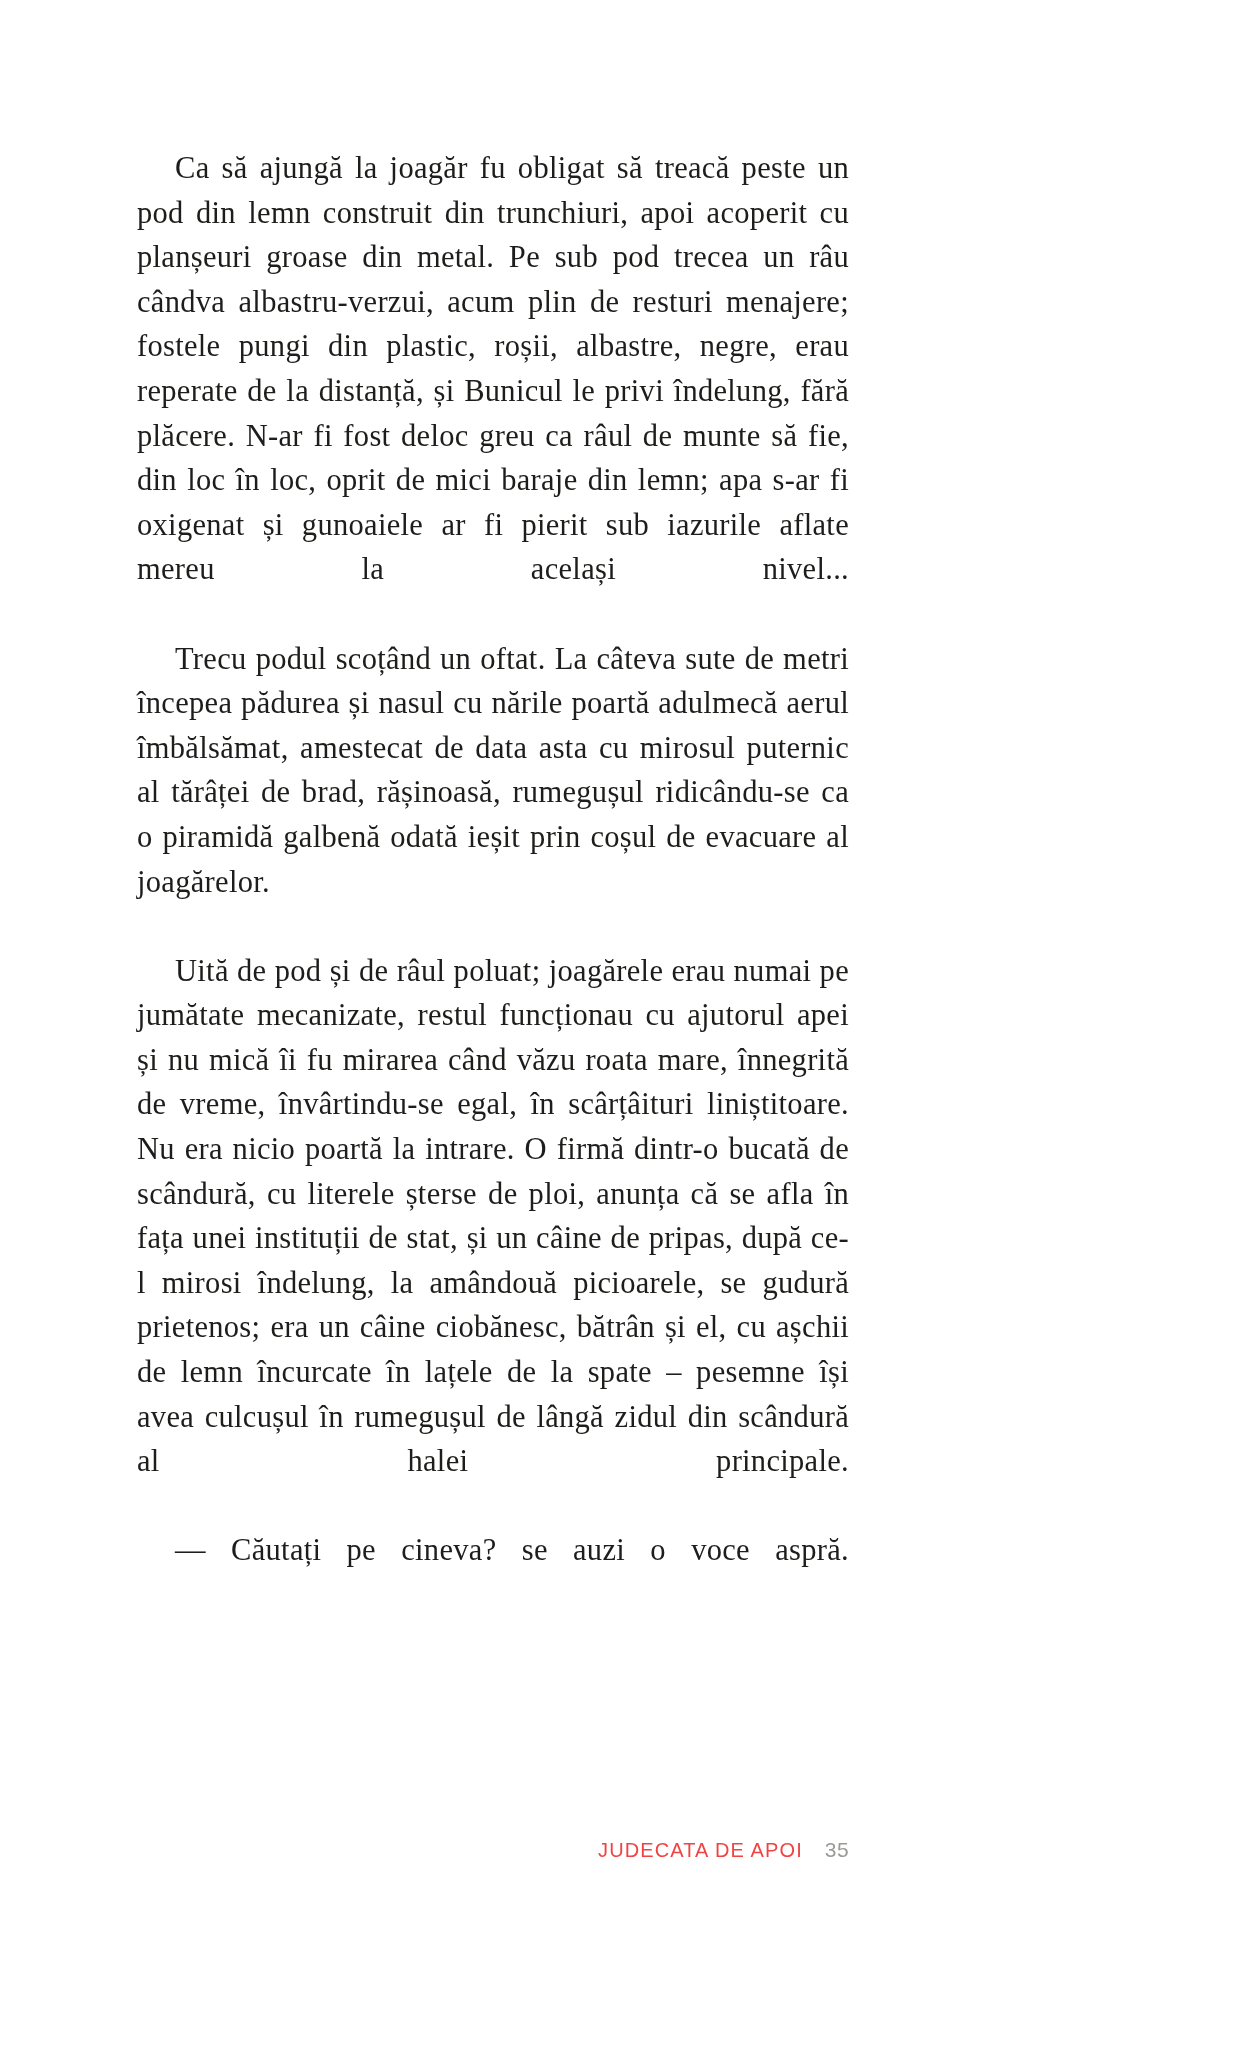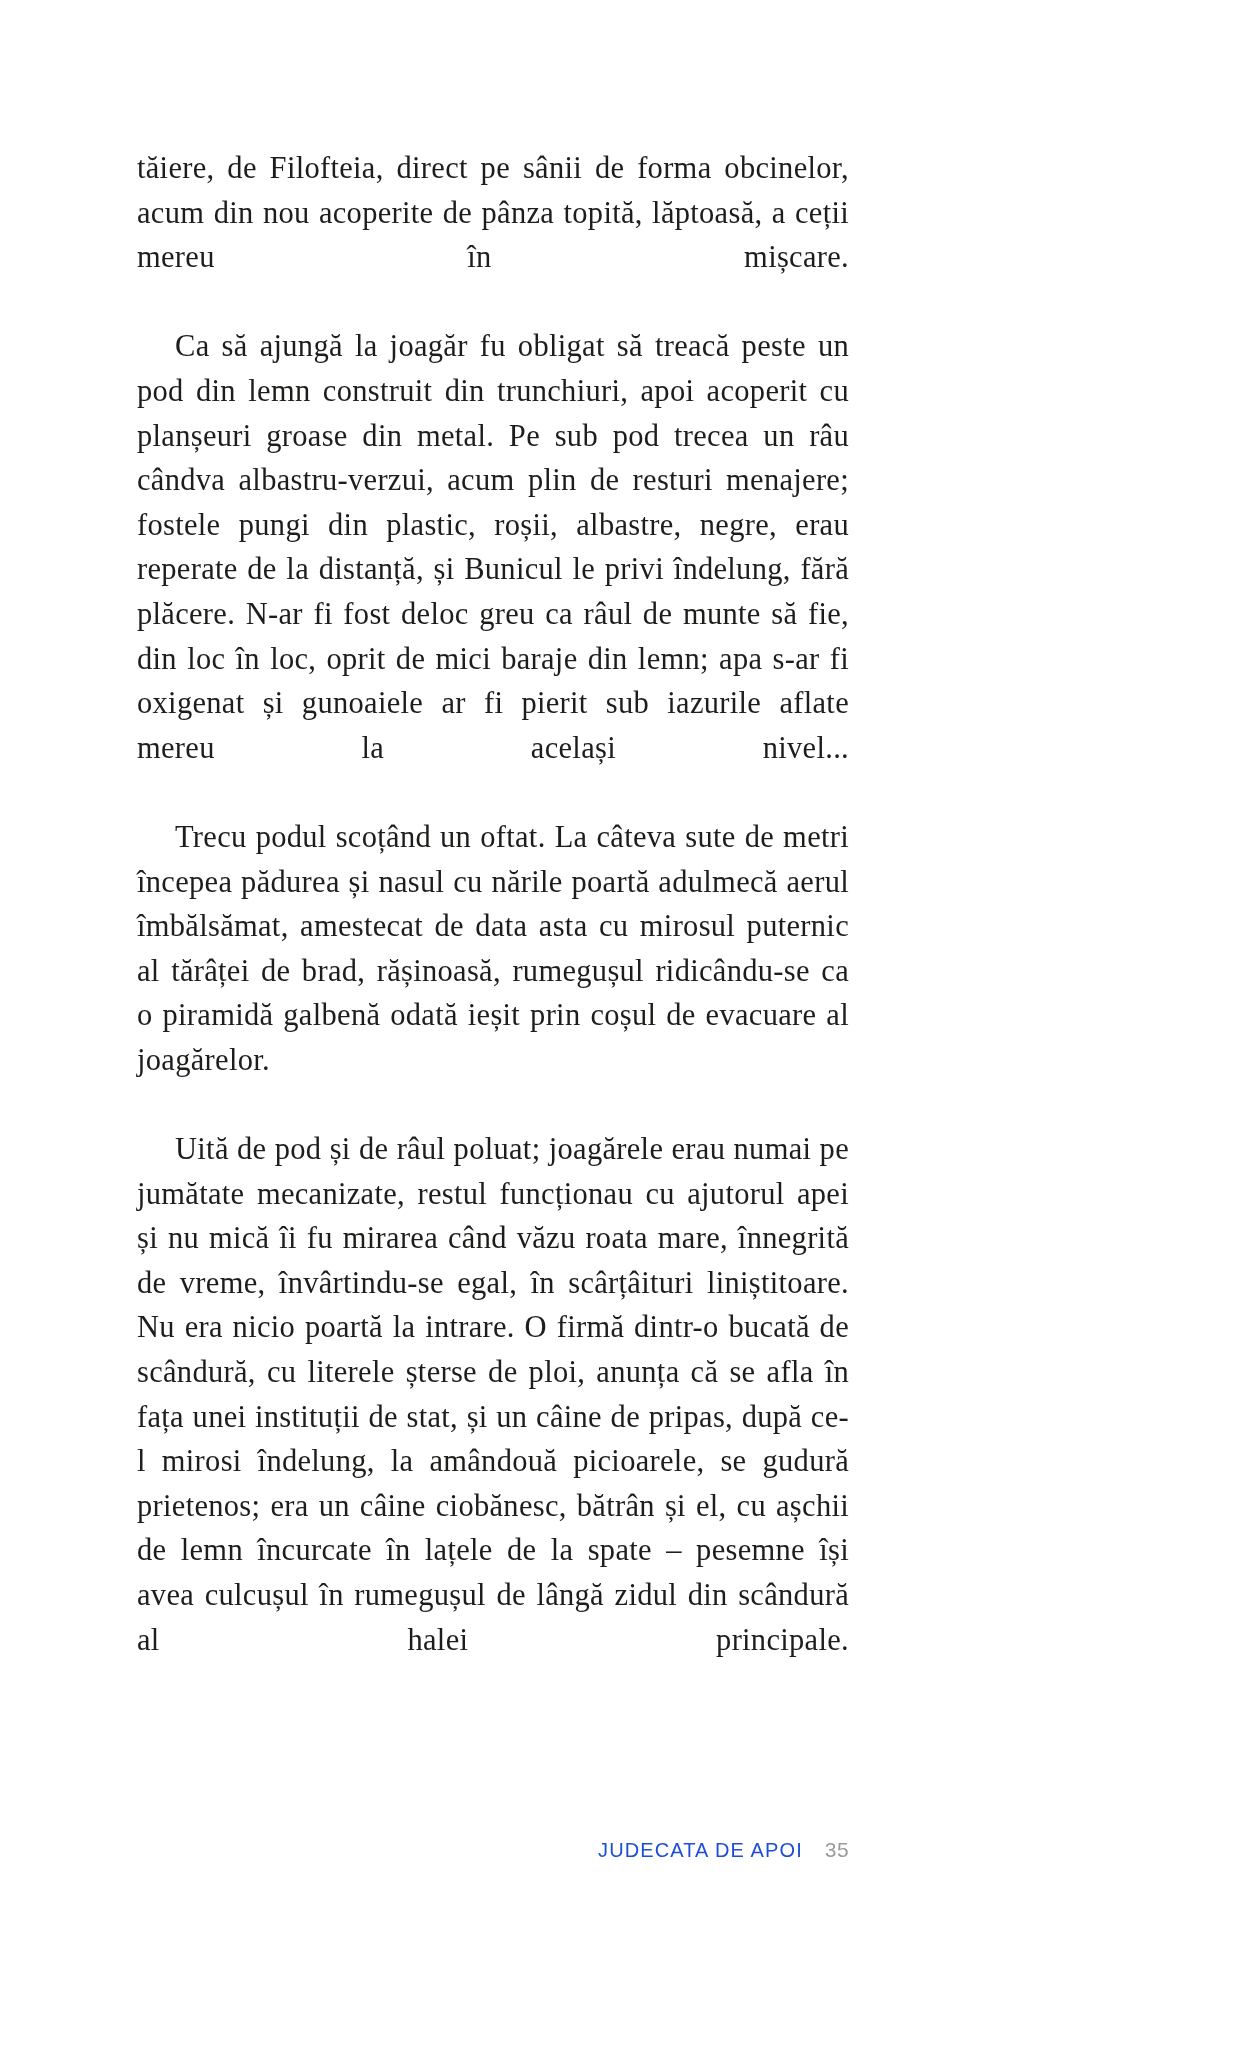--- a/index.html
+++ b/index.html
@@ -67,42 +67,42 @@
     display: flex;
     justify-content: flex-end;
     align-items: baseline;
     gap: 22px;
   }
 
   .footer-title {
     font-family: "Liberation Sans", "DejaVu Sans", sans-serif;
     font-size: 20px;
     letter-spacing: 0.055em;
-    color: #1d4ed8;
+    color: #ef4444;
     white-space: nowrap;
   }
 
   .footer-page {
     font-family: "Liberation Sans", "DejaVu Sans", sans-serif;
     font-size: 21px;
     letter-spacing: 0.02em;
     color: #9a9a99;
     white-space: nowrap;
   }
 </style>
 </head>
 <body>
 
 <div class="page">
 
   <div class="text-block">
-    <p class="para cont">tăiere, de Filofteia, direct pe sânii de forma obcinelor, acum din nou acoperite de pânza topită, lăptoasă, a ceții mereu în mișcare.</p>
     <p class="para indent">Ca să ajungă la joagăr fu obligat să treacă peste un pod din lemn construit din trunchiuri, apoi acoperit cu planșeuri groase din metal. Pe sub pod trecea un râu cândva albastru-verzui, acum plin de resturi menajere; fostele pungi din plastic, roșii, albastre, negre, erau reperate de la distanță, și Bunicul le privi îndelung, fără plăcere. N-ar fi fost deloc greu ca râul de munte să fie, din loc în loc, oprit de mici baraje din lemn; apa s-ar fi oxigenat și gunoaiele ar fi pierit sub iazurile aflate mereu la același nivel...</p>
     <p class="para indent">Trecu podul scoțând un oftat. La câteva sute de metri începea pădurea și nasul cu nările poartă adulmecă aerul îmbălsămat, amestecat de data asta cu mirosul puternic al tărâței de brad, rășinoasă, rumegușul ridicându-se ca o piramidă galbenă odată ieșit prin coșul de evacuare al joagărelor.</p>
     <p class="para indent">Uită de pod și de râul poluat; joagărele erau numai pe jumătate mecanizate, restul funcționau cu ajutorul apei și nu mică îi fu mirarea când văzu roata mare, înnegrită de vreme, învârtindu-se egal, în scârțâituri liniștitoare. Nu era nicio poartă la intrare. O firmă dintr-o bucată de scândură, cu literele șterse de ploi, anunța că se afla în fața unei instituții de stat, și un câine de pripas, după ce-l mirosi îndelung, la amândouă picioarele, se gudură prietenos; era un câine ciobănesc, bătrân și el, cu așchii de lemn încurcate în lațele de la spate – pesemne își avea culcușul în rumegușul de lângă zidul din scândură al halei principale.</p>
+    <p class="para indent">— Căutați pe cineva? se auzi o voce aspră.</p>
   </div>
 
   <div class="footer">
     <span class="footer-title">JUDECATA DE APOI</span>
     <span class="footer-page">35</span>
   </div>
 
 </div>
 
 </body></html>

